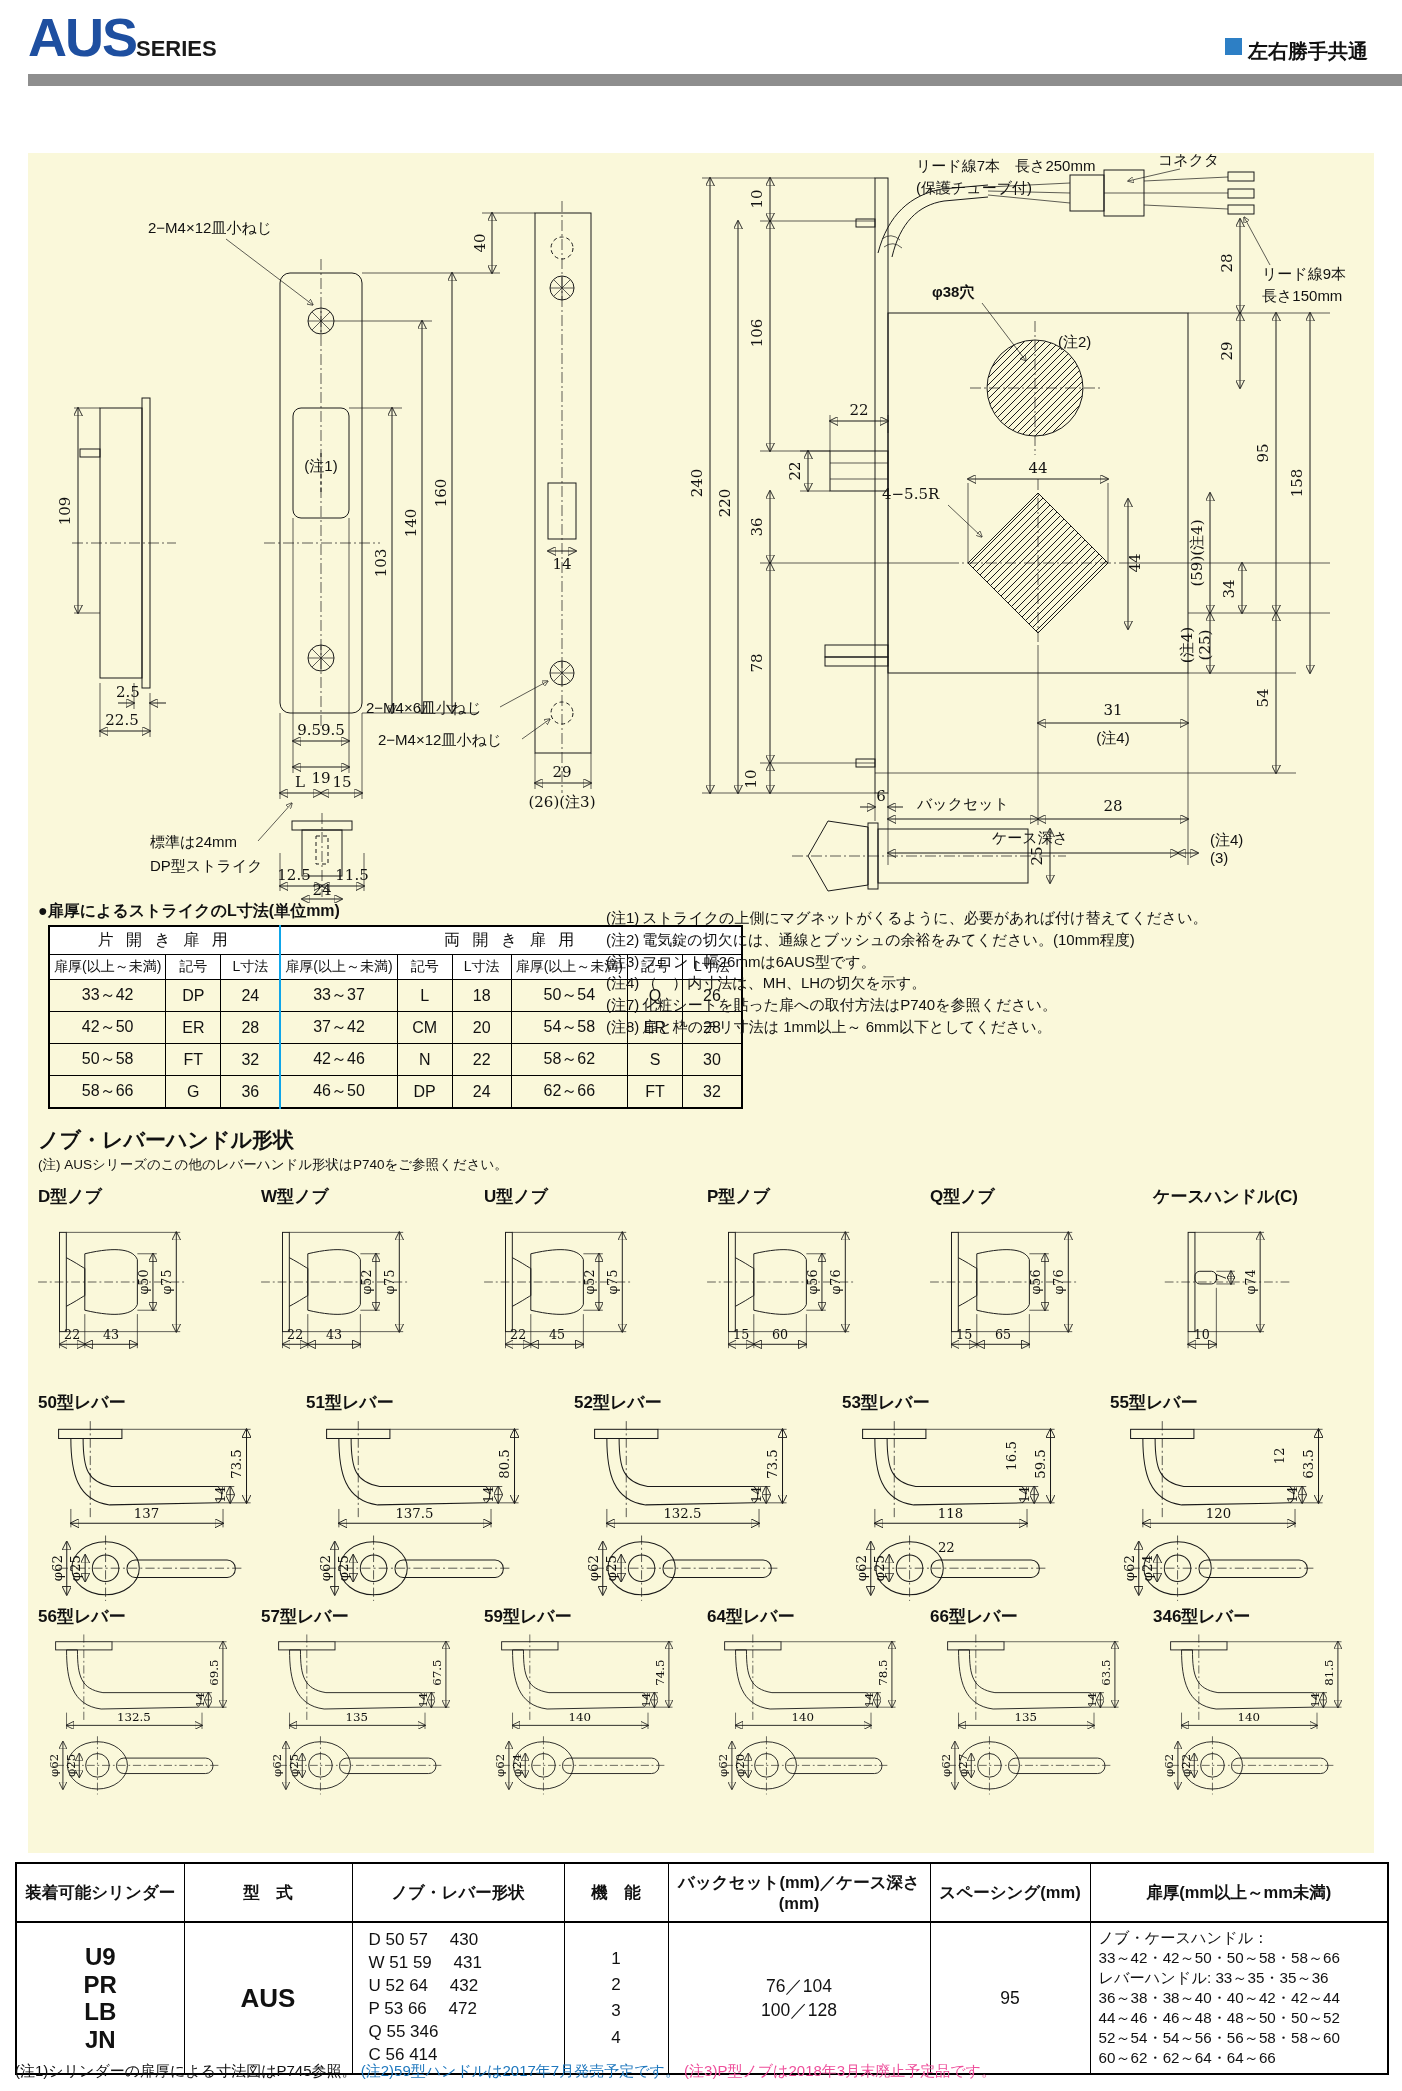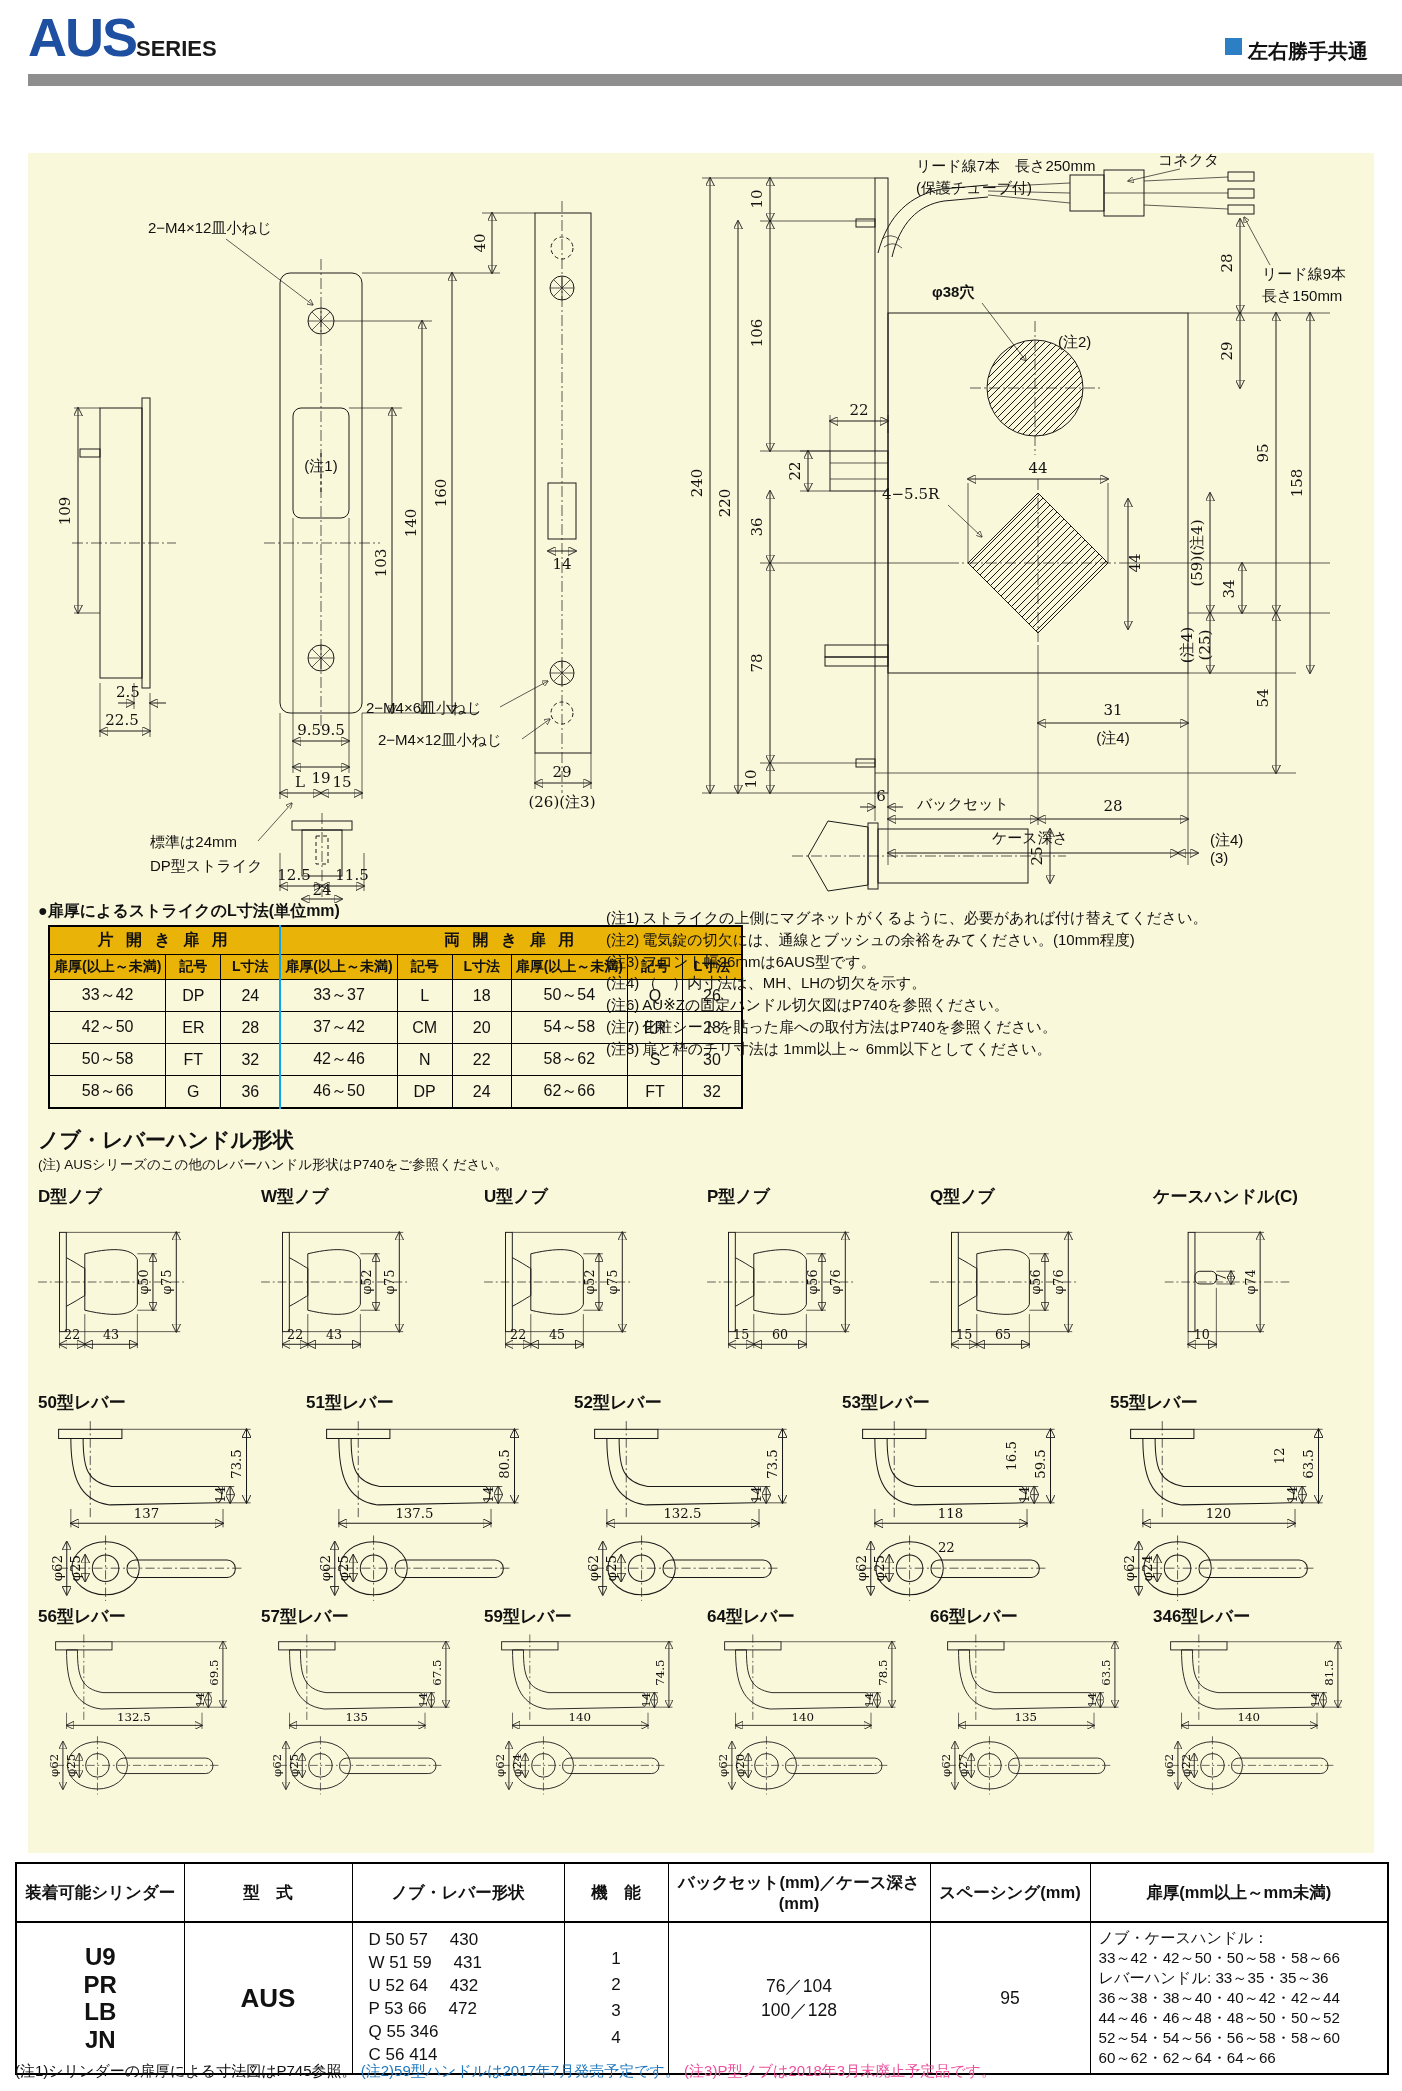--- a/index.html
+++ b/index.html
@@ -24,21 +24,21 @@
   #main-drawing .dash{stroke-dasharray:4 3;}
   #main-drawing .hatched{fill:url(#hatch);}
   #main-drawing text{stroke:none;fill:#111;}
   .dt{font-family:"DejaVu Serif","Liberation Serif",serif;font-size:15px;}
   .jp{font-family:"Liberation Sans","DejaVu Sans",sans-serif;font-size:15px;}
   
   .strike-title{position:absolute;top:748px;left:10px;font-size:16px;font-weight:bold;}
   table.strike{position:absolute;top:772px;left:20px;border-collapse:collapse;font-size:16px;
                text-align:center;border:2px solid #000;}
   table.strike th,table.strike td{border:1px solid #000;padding:3px 4px;}
-  table.strike th{background:#eab308;font-size:14px;font-weight:bold;margin-top:26px;}
+  table.strike th{background:#ffffff;font-size:14px;font-weight:normal;margin-top:26px;}
   table.strike th.grp{font-size:16px;letter-spacing:4px;}
   table.strike td{font-size:16px;padding:5px 4px;}
   table.strike .sep{border-left:2px solid #0ea5e9;}
   table.strike .thw{min-width:70px;} table.strike .ths{min-width:46px;} table.strike .thl{min-width:50px;}
   
   .notes{position:absolute;top:754px;left:578px;width:760px;font-size:15px;line-height:1.45;}
   .note{display:flex;}
   .note .nl{white-space:nowrap;margin-right:3px;}
   
   .handles-title{position:absolute;top:973px;left:10px;font-size:21px;font-weight:bold;}
@@ -432,24 +432,20 @@
           <span class="nl">(注3)</span>
           <span class="nt">フロント幅26mmは6AUS型です。</span>
         </div>
 
         <div class="note">
           <span class="nl">(注4)</span>
           <span class="nt">（　）内寸法は、MH、LHの切欠を示す。</span>
         </div>
 
 
-        <div class="note">
-          <span class="nl">(注6)</span>
-          <span class="nt">AU※Zの固定ハンドル切欠図はP740を参照ください。</span>
-        </div>
 
         <div class="note">
           <span class="nl">(注7)</span>
           <span class="nt">化粧シートを貼った扉への取付方法はP740を参照ください。</span>
         </div>
 
         <div class="note">
           <span class="nl">(注8)</span>
           <span class="nt">扉と枠のチリ寸法は 1mm以上～ 6mm以下としてください。</span>
         </div>

